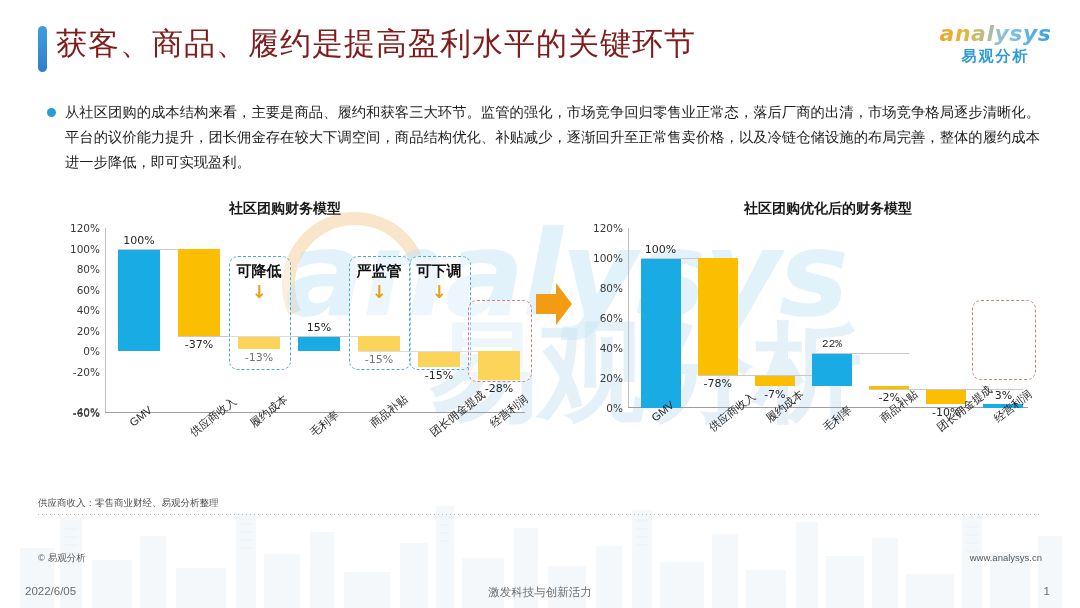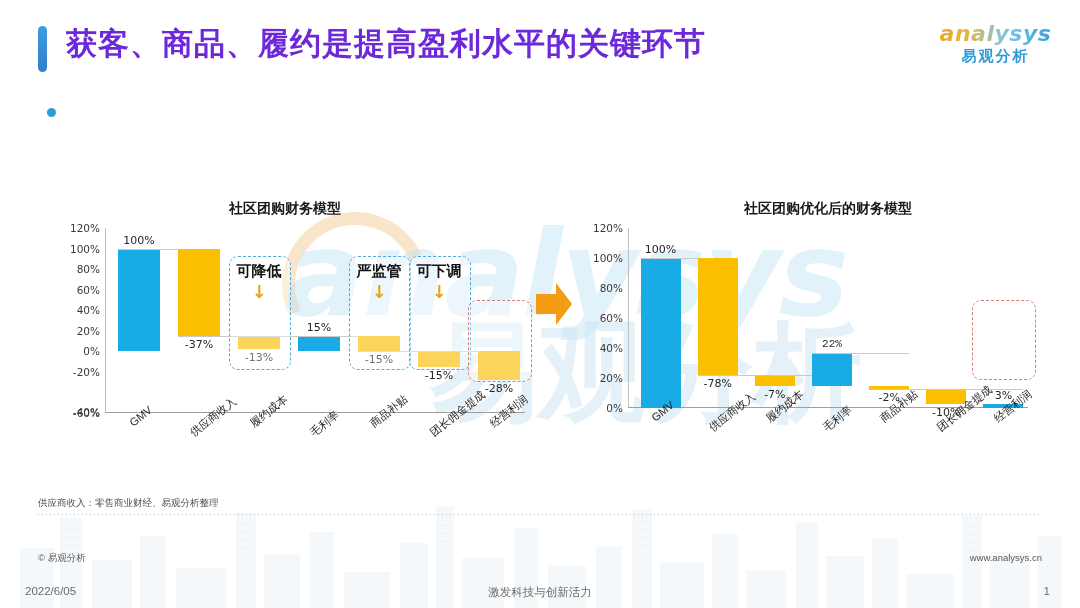--- a/index.html
+++ b/index.html
@@ -33,22 +33,22 @@
     transform:rotate(20deg);opacity:.65;pointer-events:none;
   }
   .skyline{position:absolute;left:0;bottom:0;width:1080px;height:120px;opacity:.55;pointer-events:none;}
 
   
   .title-accent{
     position:absolute;left:38px;top:26px;width:9px;height:46px;
     background:linear-gradient(180deg,#3f9de0,#2f7fc8);border-radius:5px;
   }
   .page-title{
-    position:absolute;left:66px;top:23px;
-    font-size:31px;font-weight:700;color:#6d28d9;letter-spacing:1px;
+    position:absolute;left:56px;top:23px;
+    font-size:31px;font-weight:400;color:#7f1d1d;letter-spacing:1px;
     white-space:nowrap;
   }
   .brand{position:absolute;right:22px;top:22px;text-align:center;width:125px;}
   .brand-en{
     font-size:22px;font-weight:700;font-style:italic;letter-spacing:.5px;
     background:linear-gradient(90deg,#f0a21e 0%,#e8b43a 25%,#7fc4e8 60%,#2e9bd6 100%);
     -webkit-background-clip:text;background-clip:text;color:transparent;
     font-family:"DejaVu Sans",sans-serif;line-height:1.1;
   }
   .brand-cn{font-size:15px;font-weight:700;color:#2e9bd6;letter-spacing:2px;margin-top:1px;}
@@ -183,20 +183,21 @@
 
   <div class="title-accent"></div>
   <div class="page-title">获客、商品、履约是提高盈利水平的关键环节</div>
 
   <div class="brand">
     <div class="brand-en">analysys</div>
     <div class="brand-cn">易观分析</div>
   </div>
 
   <div class="bullet-dot"></div>
+  <div class="body-copy">从社区团购的成本结构来看，主要是商品、履约和获客三大环节。监管的强化，市场竞争回归零售业正常态，落后厂商的出清，市场竞争格局逐步清晰化。平台的议价能力提升，团长佣金存在较大下调空间，商品结构优化、补贴减少，逐渐回升至正常售卖价格，以及冷链仓储设施的布局完善，整体的履约成本进一步降低，即可实现盈利。</div>
 
   <svg class="big-arrow" style="left:534px;top:280px;width:40px;height:48px;" viewBox="0 0 40 48">
     <path d="M2 14 H22 V3 L38 24 L22 45 V34 H2 Z" fill="#F39B12"></path>
   </svg>
 
   <div class="chart" id="chart-left" style="left:60px;top:200px;width:470px;height:280px;">
     <div class="chart-title" style="left:115px;top:0px;width:220px;">社区团购财务模型</div>
     <div class="plot" id="plot-left" style="left:45px;top:28px;width:420px;height:185px;">
         <div class="axis-y"></div>
         <div class="axis-x"></div>

